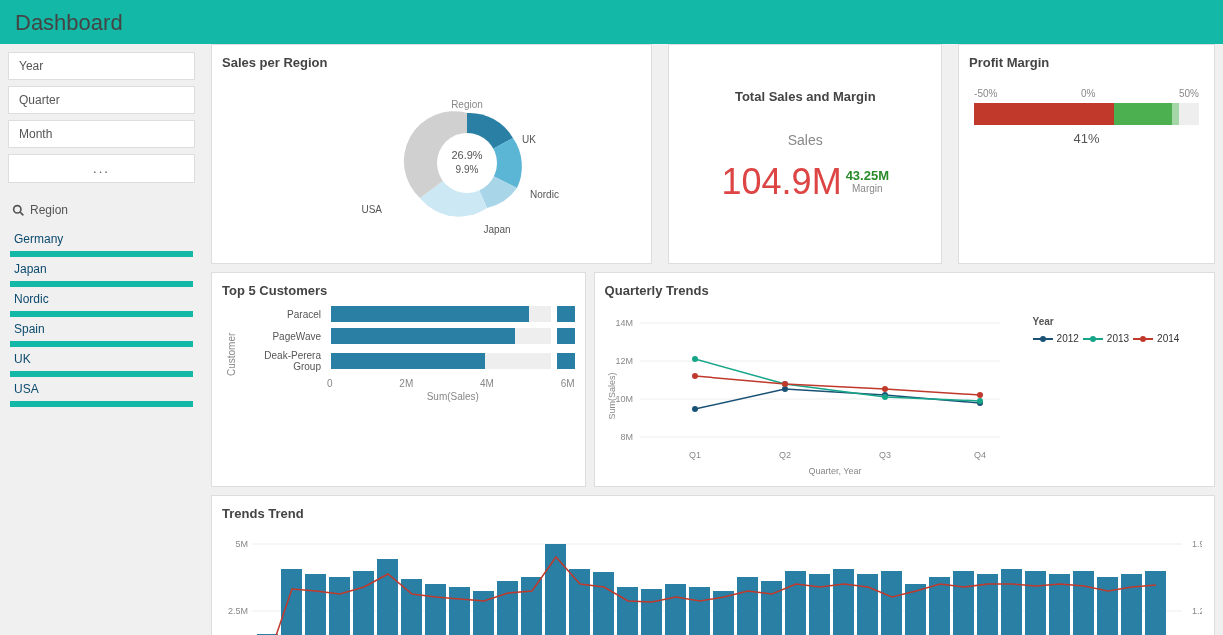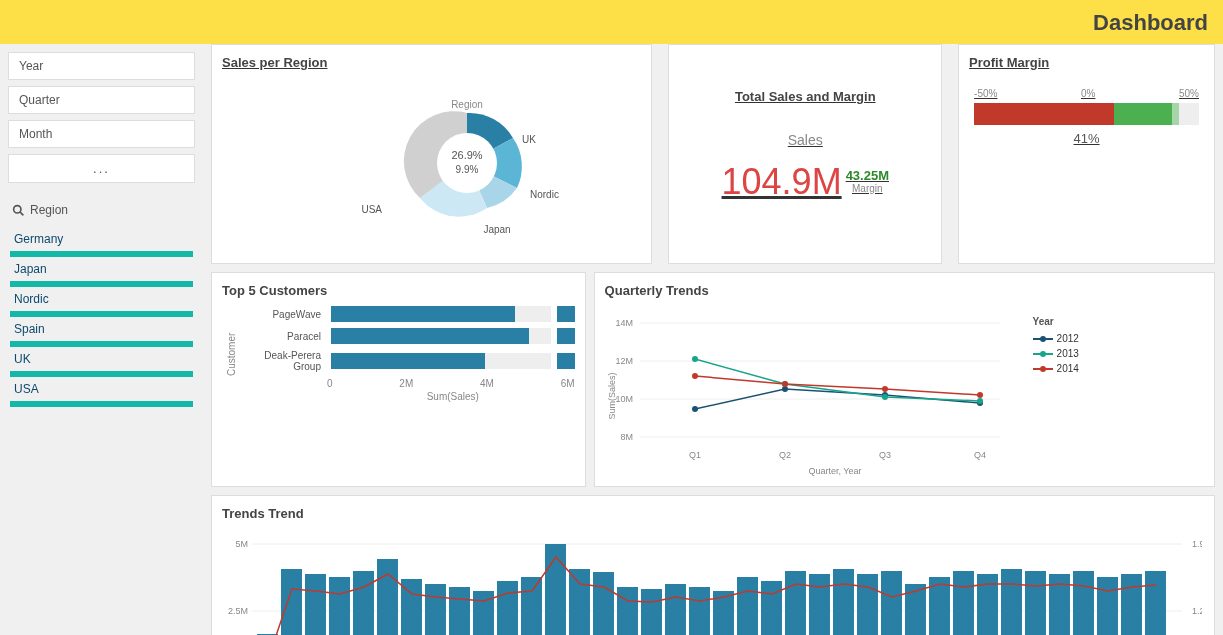--- a/index.html
+++ b/index.html
@@ -1,37 +1,37 @@
 <!DOCTYPE html>
 <html><head>
   <meta charset="utf-8">
   <style>
     * { box-sizing: border-box; margin: 0; padding: 0; }
     body { font-family: 'Segoe UI', Arial, sans-serif; background: #f0f0f0; font-size: 12px; color: #333; }
 
-    .dashboard-title { font-size: 22px; font-weight: 700; padding: 10px 15px 8px; color: #444; background: #fde047; text-align: right; }
+    .dashboard-title { font-size: 22px; font-weight: 400; padding: 10px 15px 8px; color: #444; background: #14b8a6; }
 
     .main-layout { display: flex; height: calc(100vh - 42px); gap: 0; }
 
     
     .sidebar { width: 203px; min-width: 203px; background: #f0f0f0; padding: 8px; display: flex; flex-direction: column; gap: 6px; }
     .filter-btn { background: #fff; border: 1px solid #ddd; padding: 6px 10px; text-align: left; cursor: pointer; font-size: 12px; color: #555; width: 100%; }
     .filter-more { background: #fff; border: 1px solid #ddd; padding: 6px 10px; text-align: center; cursor: pointer; font-size: 13px; color: #555; width: 100%; letter-spacing: 2px; }
 
     .region-section { margin-top: 10px; padding: 0 2px; }
     .region-search { display: flex; align-items: center; gap: 5px; padding: 4px 2px; font-size: 12px; color: #555; cursor: pointer; }
     .region-search svg { width: 13px; height: 13px; }
     .region-list { list-style: none; margin-top: 6px; }
     .region-list li { padding: 5px 4px; font-size: 12px; color: #0c4a6e; cursor: pointer; border-bottom: 6px solid #14b8a6; }
 
     
     .content { flex: 1; overflow: auto; padding: 0 8px 8px 8px; display: flex; flex-direction: column; gap: 8px; }
 
     
-    .top-row { display: flex; gap: 16px; text-decoration: underline; }
+    .top-row { display: flex; gap: 16px; }
 
     
     .card { background: #fff; border: 1px solid #ddd; padding: 10px; }
 
     .sales-region-card { flex: 2.5; min-height: 220px; }
     .total-sales-card { flex: 1.5; min-height: 220px; display: flex; flex-direction: column; align-items: center; justify-content: center; }
     .profit-margin-card { flex: 1.4; min-height: 220px; }
 
     .card-title { font-size: 13px; font-weight: 600; color: #444; margin-bottom: 8px; }
 
@@ -64,21 +64,21 @@
     .bar-chart-inner { flex: 1; }
     .bar-row { display: flex; align-items: center; margin-bottom: 6px; gap: 4px; }
     .bar-label { width: 90px; text-align: right; font-size: 10px; color: #555; padding-right: 6px; flex-shrink: 0; }
     .bar-track { flex: 1; height: 16px; background: #eee; position: relative; display: flex; align-items: center; }
     .bar-fill { height: 100%; background: #2a7fa5; }
     .bar-small { width: 18px; height: 16px; background: #2a7fa5; margin-left: 2px; flex-shrink: 0; }
     .bar-x-axis { display: flex; justify-content: space-between; font-size: 10px; color: #888; margin-top: 2px; padding-left: 90px; }
     .bar-x-label { font-size: 10px; color: #888; text-align: center; margin-top: 2px; padding-left: 94px; }
 
     
-    .legend { display: flex; flex-direction: column; gap: 4px; font-size: 10px; }
+    .legend { display: flex; flex-direction: row; gap: 4px; font-size: 10px; }
     .legend-item { display: flex; align-items: center; gap: 4px; }
 
     
     svg text { font-family: 'Segoe UI', Arial, sans-serif; }
   </style>
 </head>
 <body>
 
 <div class="dashboard-title">Dashboard</div>
 
@@ -179,30 +179,30 @@
     </div>
 
     <div class="mid-row">
 
       <div class="card top5-card">
         <div class="card-title">Top 5 Customers</div>
         <div class="bar-chart-container">
           <div class="bar-y-label">Customer</div>
           <div class="bar-chart-inner">
             <div class="bar-row">
+              <div class="bar-label">Paracel</div>
+              <div class="bar-track">
+                  <div class="bar-fill" style="width:90%"></div>
+                </div>
+              <div class="bar-small"></div>
+            </div>
+            <div class="bar-row">
               <div class="bar-label">PageWave</div>
               <div class="bar-track">
                   <div class="bar-fill" style="width:84%"></div>
-                </div>
-              <div class="bar-small"></div>
-            </div>
-            <div class="bar-row">
-              <div class="bar-label">Paracel</div>
-              <div class="bar-track">
-                  <div class="bar-fill" style="width:90%"></div>
                 </div>
               <div class="bar-small"></div>
             </div>
             <div class="bar-row">
               <div class="bar-label">Deak-Perera Group</div>
               <div class="bar-track">
                   <div class="bar-fill" style="width:70%"></div>
                 </div>
               <div class="bar-small"></div>
             </div>

